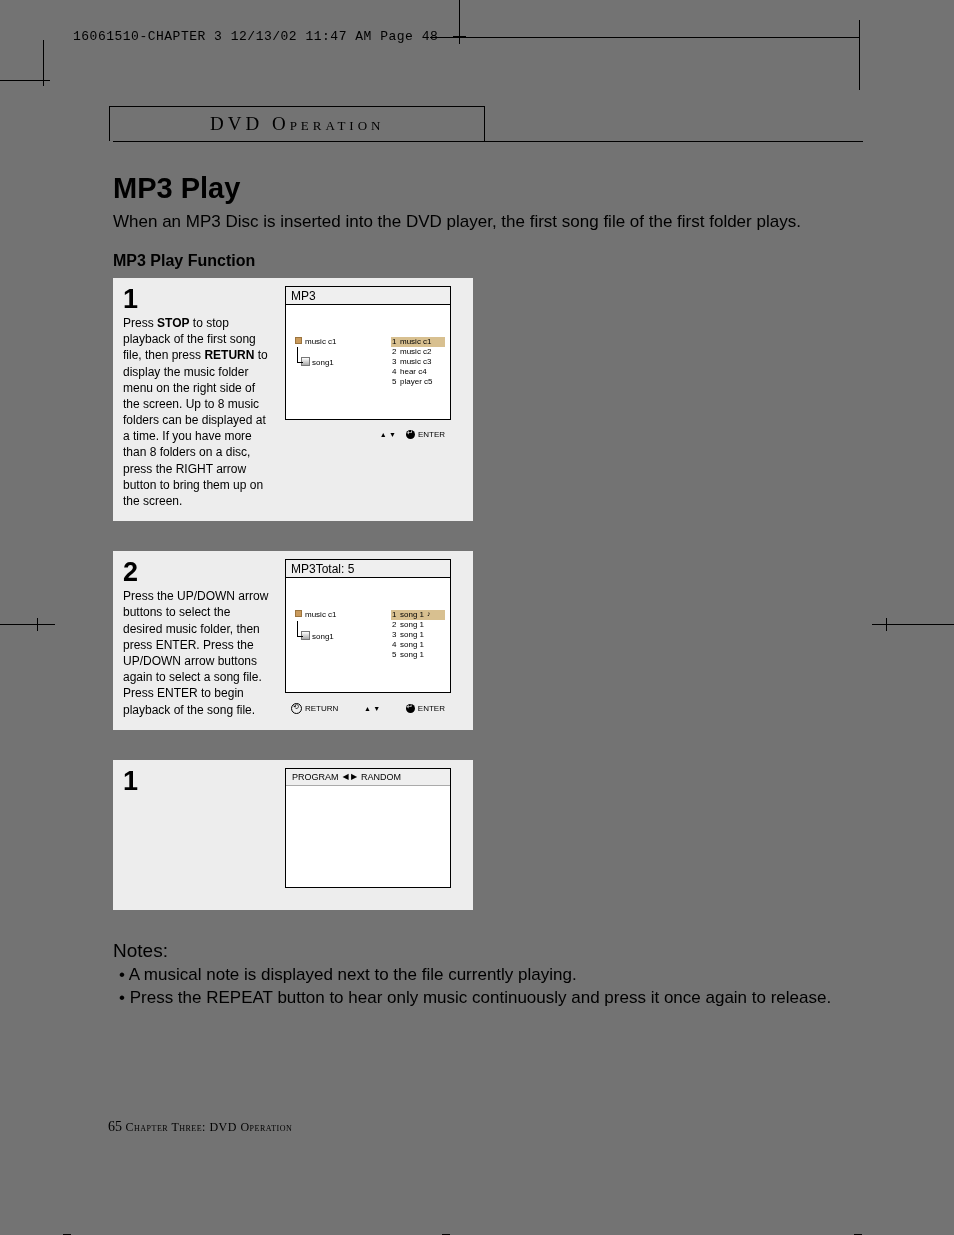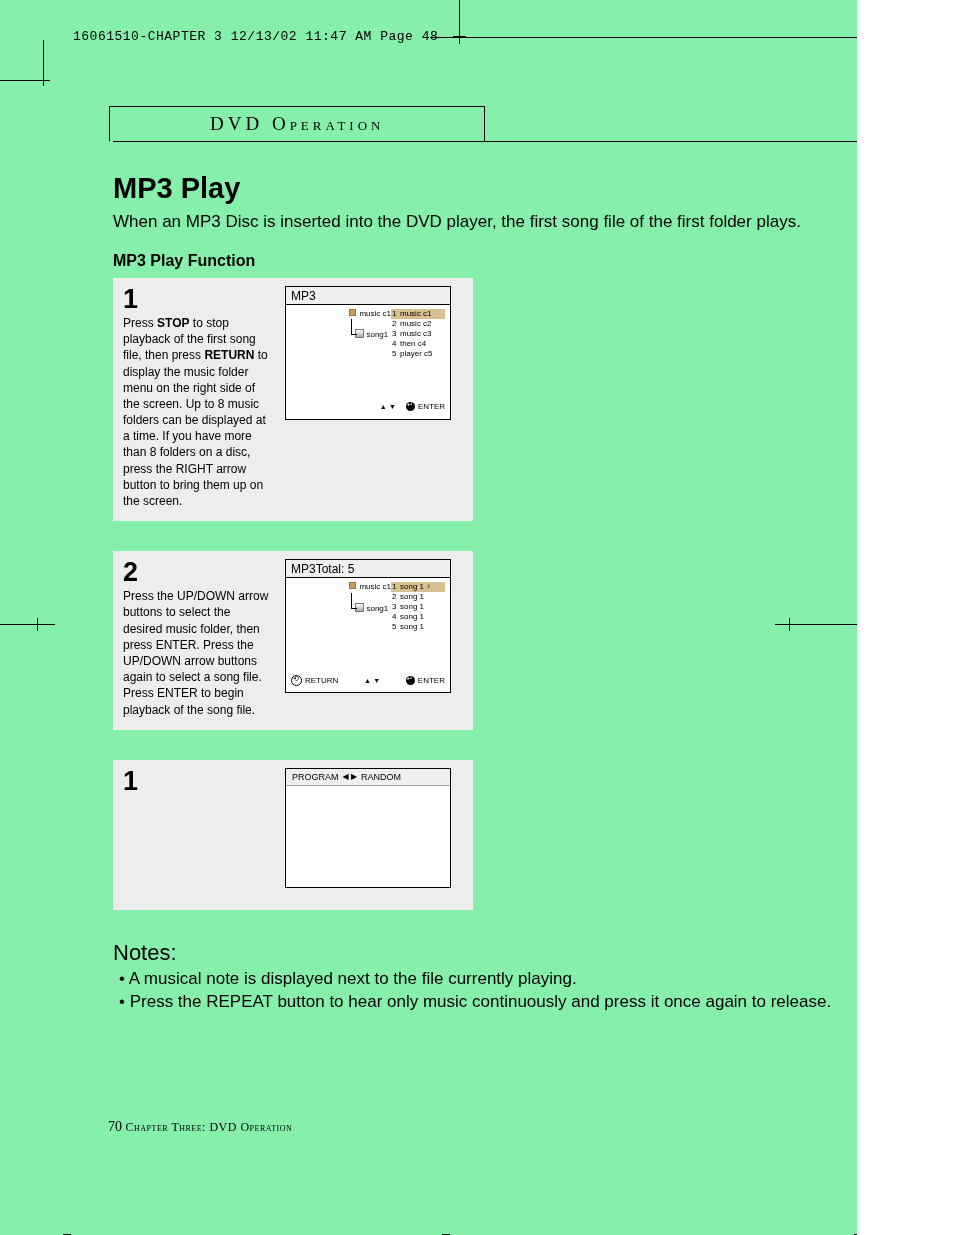--- a/index.html
+++ b/index.html
@@ -3,24 +3,24 @@
 <meta charset="utf-8">
 <style>
   html, body {
     margin: 0;
     padding: 0;
     background: #fff;
     font-family: "Helvetica Neue", Helvetica, Arial, sans-serif;
     color: #000;
   }
   .page {
-    width: 857px;
+    width: 954px;
     height: 1235px;
     position: relative;
-    background: #86efac;
+    background: #737373;
     overflow: hidden;
   }
   
   .crop-mark { position: absolute; background: #000; }
   .crop-top-v   { top: 0;    left: 459px; width: 1px; height: 44px; }
   .crop-top-h   { top: 36px; left: 453px; width: 13px; height: 1px; }
   .crop-left-h  { top: 624px; left: 0;    width: 55px; height: 1px; }
   .crop-left-v  { top: 618px; left: 37px; width: 1px;  height: 13px; }
   .crop-right-h { top: 624px; right: 0;   width: 82px; height: 1px; }
   .crop-right-v { top: 618px; right: 67px;width: 1px;  height: 13px; }
@@ -146,21 +146,22 @@
     font-size: 12px;
     font-family: Arial, sans-serif;
     padding: 2px 5px 1px 5px;
     background: #efefef;
   }
   .screen-header span:last-child:empty { display:none; }
   .screen-body {
     display: flex;
     padding: 4px 5px;
     height: 86px;
-    justify-content: flex-end;
+    justify-content: space-between;
+    margin-top: 28px;
   }
   .tree {
     font-size: 8px;
     font-family: Arial, sans-serif;
     line-height: 1.3;
     padding-left: 4px;
   }
   .tree-line1::before {
     content: "";
     display: inline-block;
@@ -245,21 +246,21 @@
     font-family: Arial, sans-serif;
     padding: 3px 6px;
     background: #efefef;
     border-bottom: 1px solid #aaa;
     display:flex; gap:4px; align-items:center;
   }
   .lr { font-size: 8px; }
 
   .notes-head {
     font-family: "Lucida Grande","Frutiger","Segoe UI",sans-serif;
-    font-size: 22px;
+    font-size: 19px;
   }
   ul.notes {
     font-family: "Lucida Grande","Frutiger","Segoe UI",sans-serif;
     font-size: 17px;
     line-height: 1.35;
     list-style: none;
     padding: 0;
     margin: 2px 0 0 0;
     width: 720px;
   }
@@ -336,21 +337,21 @@
               <div class="row">
                 <span class="num">2</span>
                 <span>music c2</span>
               </div>
               <div class="row">
                 <span class="num">3</span>
                 <span>music c3</span>
               </div>
               <div class="row">
                 <span class="num">4</span>
-                <span>then c4</span>
+                <span>hear c4</span>
               </div>
               <div class="row">
                 <span class="num">5</span>
                 <span>player c5</span>
               </div>
             </div>
         </div>
         <div class="screen-footer">
           <span class="ft-mid"><span class="tri-up"></span> <span class="tri-dn"></span></span>
           <span class="ft-right">
@@ -432,17 +433,17 @@
 
     <div class="notes-head">Notes:</div>
     <ul class="notes" id="noteslist">
         <li>A musical note is displayed next to the file currently playing.</li>
         <li>Press the REPEAT button to hear only music continuously and press it once again to release.</li>
       </ul>
 
   </div>
 
   <div class="footer-pagenum">
-    <span>70</span>
+    <span>65</span>
     <span class="chap">Chapter Three: DVD Operation</span>
   </div>
 
 </div>
 
 </body></html>

